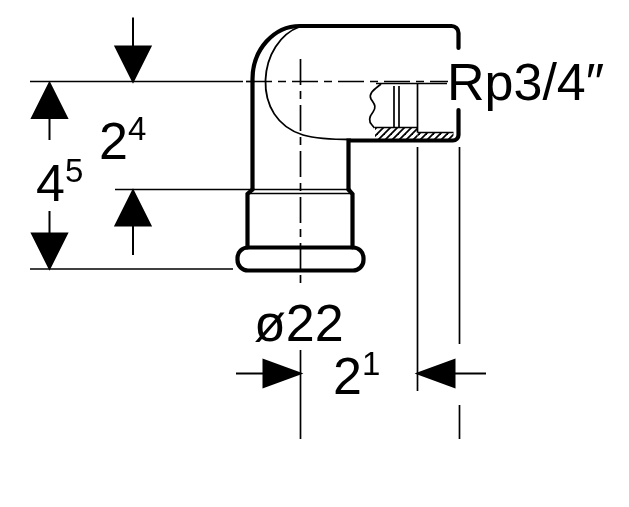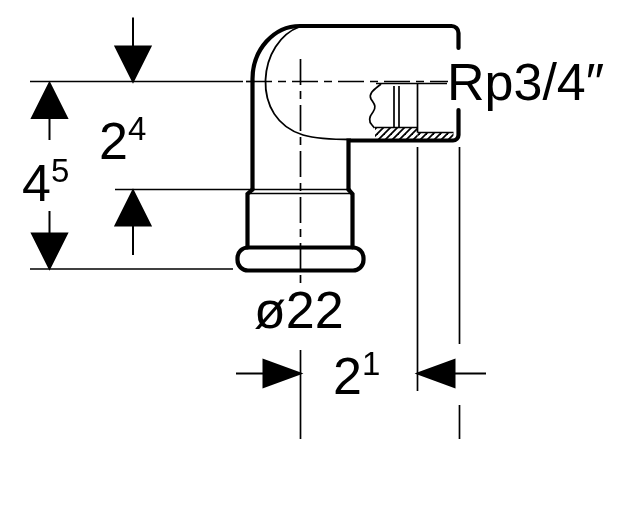--- a/index.html
+++ b/index.html
@@ -110,22 +110,22 @@
     <g stroke="#000" stroke-width="2" fill="#000">
       <line x1="236" y1="459" x2="264" y2="459"></line>
       <polygon points="300.5,459 263.5,445.5 263.5,472.5"></polygon>
       <polygon points="459.5,459 496.5,445.5 496.5,472.5"></polygon>
       <line x1="496" y1="459" x2="528" y2="459"></line>
     </g>
   </svg>
 
   <div class="lbl" style="left:447px;top:56px">Rp3/4″</div>
 
-  <div class="lbl" style="left:254px;top:284px">ø22</div>
+  <div class="lbl" style="left:254px;top:297px">ø22</div>
 
-  <div class="lbl" style="left:22px;top:157px"><span>4</span><span class="sup">5</span></div>
+  <div class="lbl" style="left:36px;top:157px"><span>4</span><span class="sup">5</span></div>
 
   <div class="lbl" style="left:99px;top:115px"><span>2</span><span class="sup">4</span></div>
 
   <div class="lbl" style="left:333px;top:350px"><span>2</span><span class="sup">1</span></div>
 
 
 </div>
 
 </body></html>

